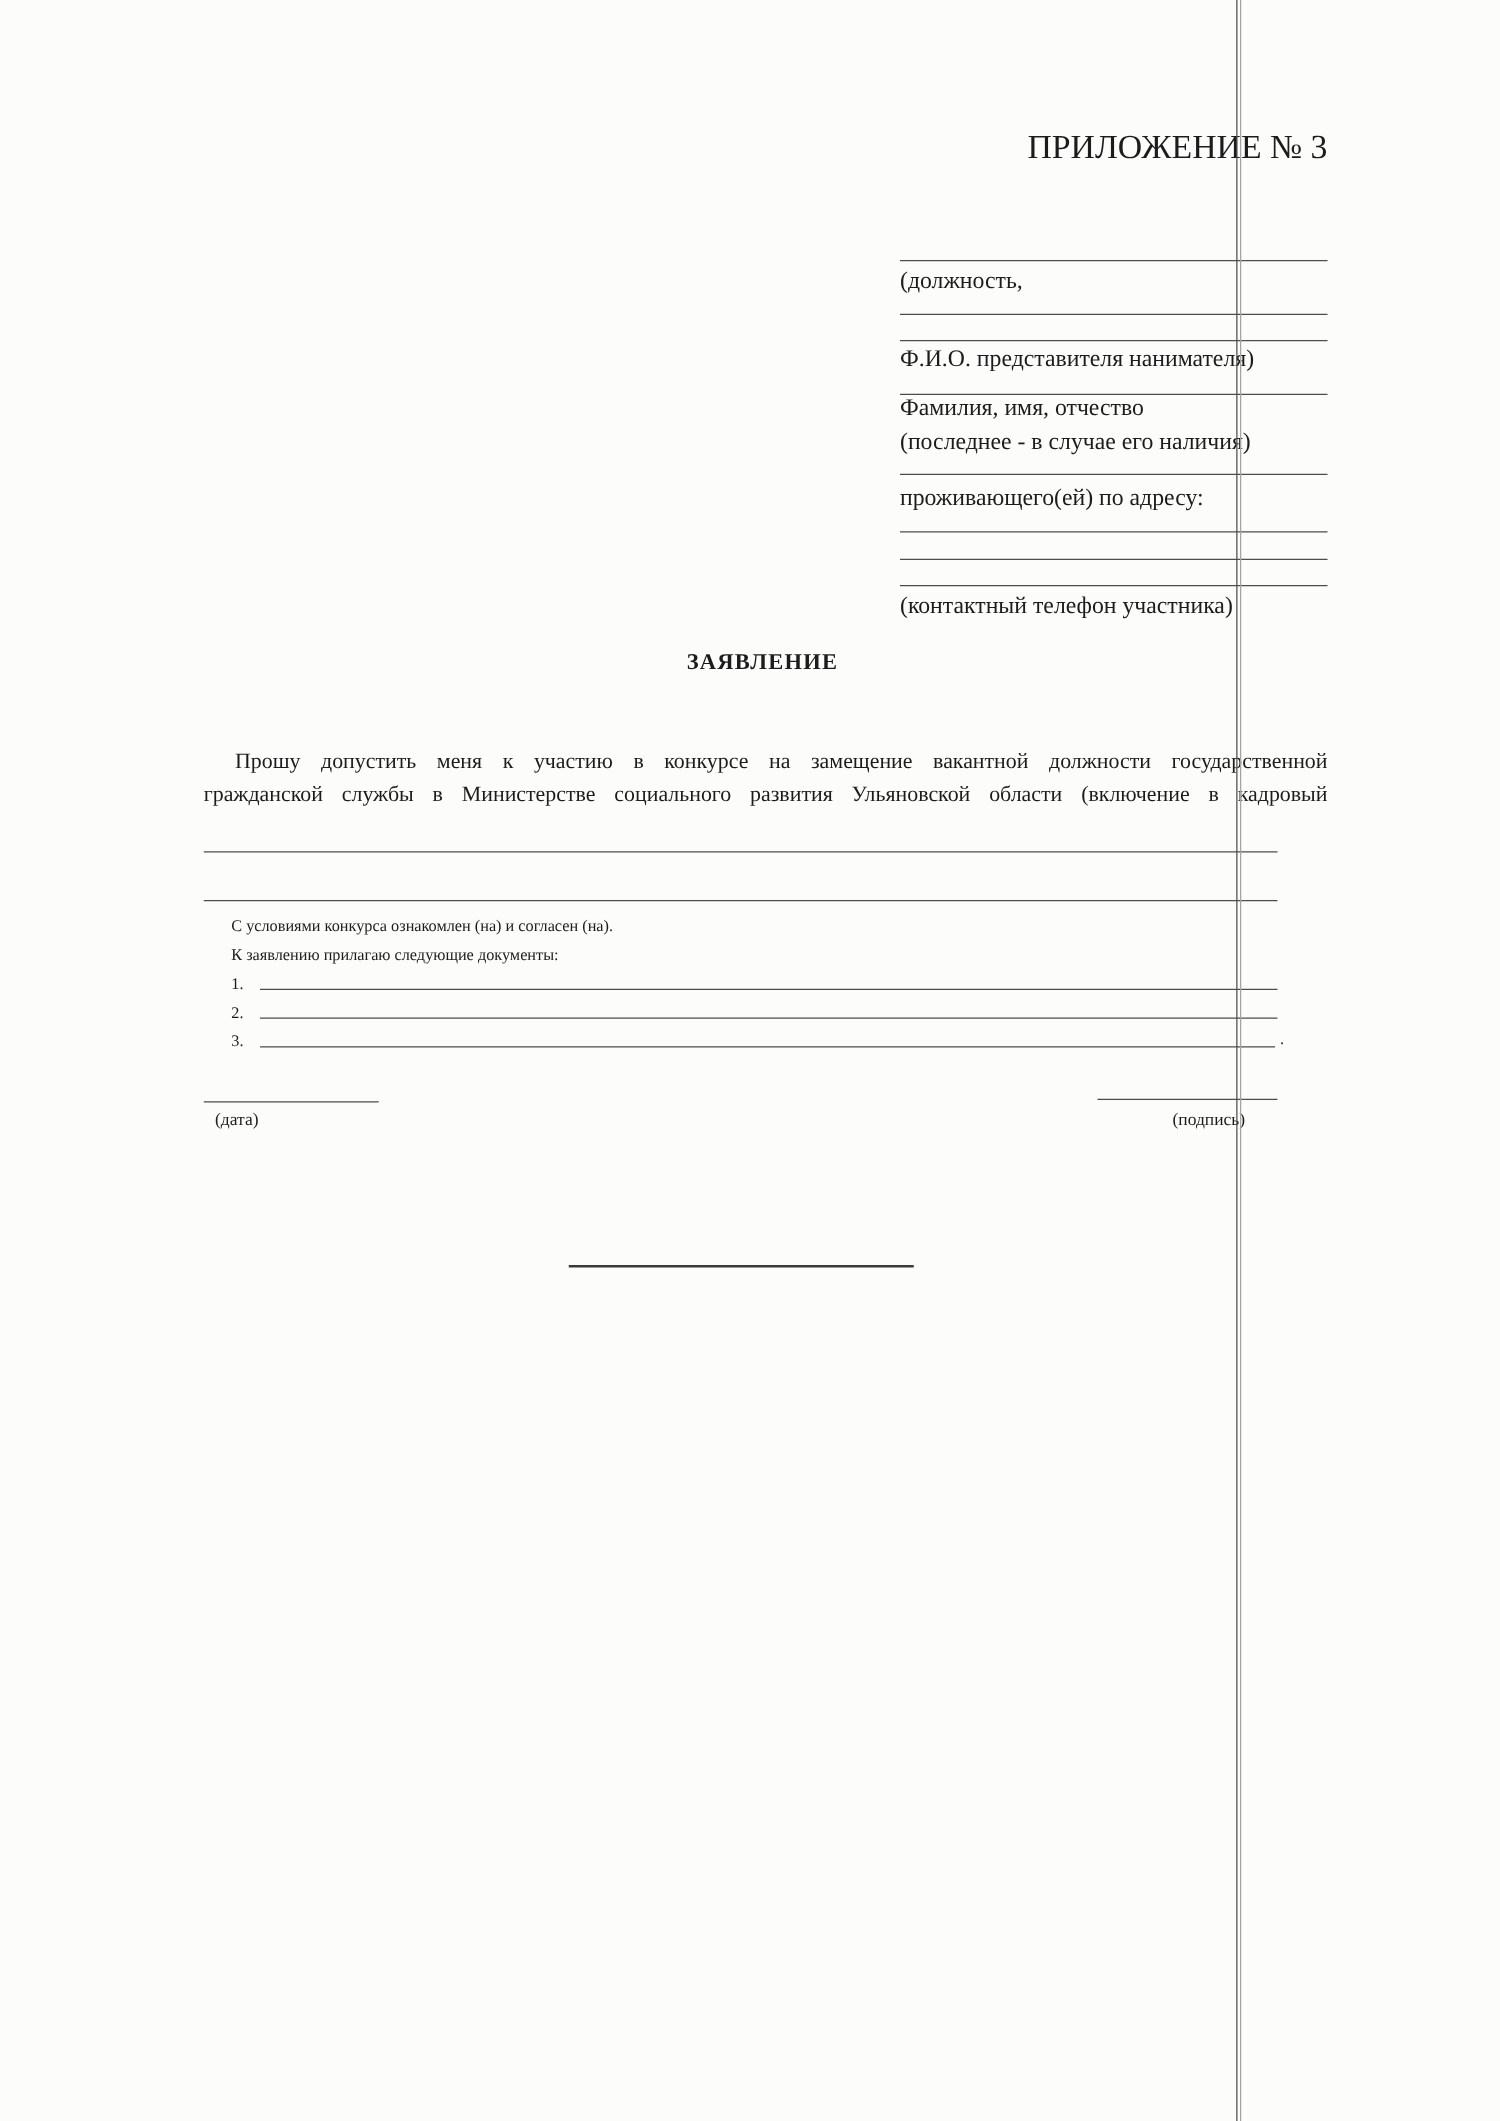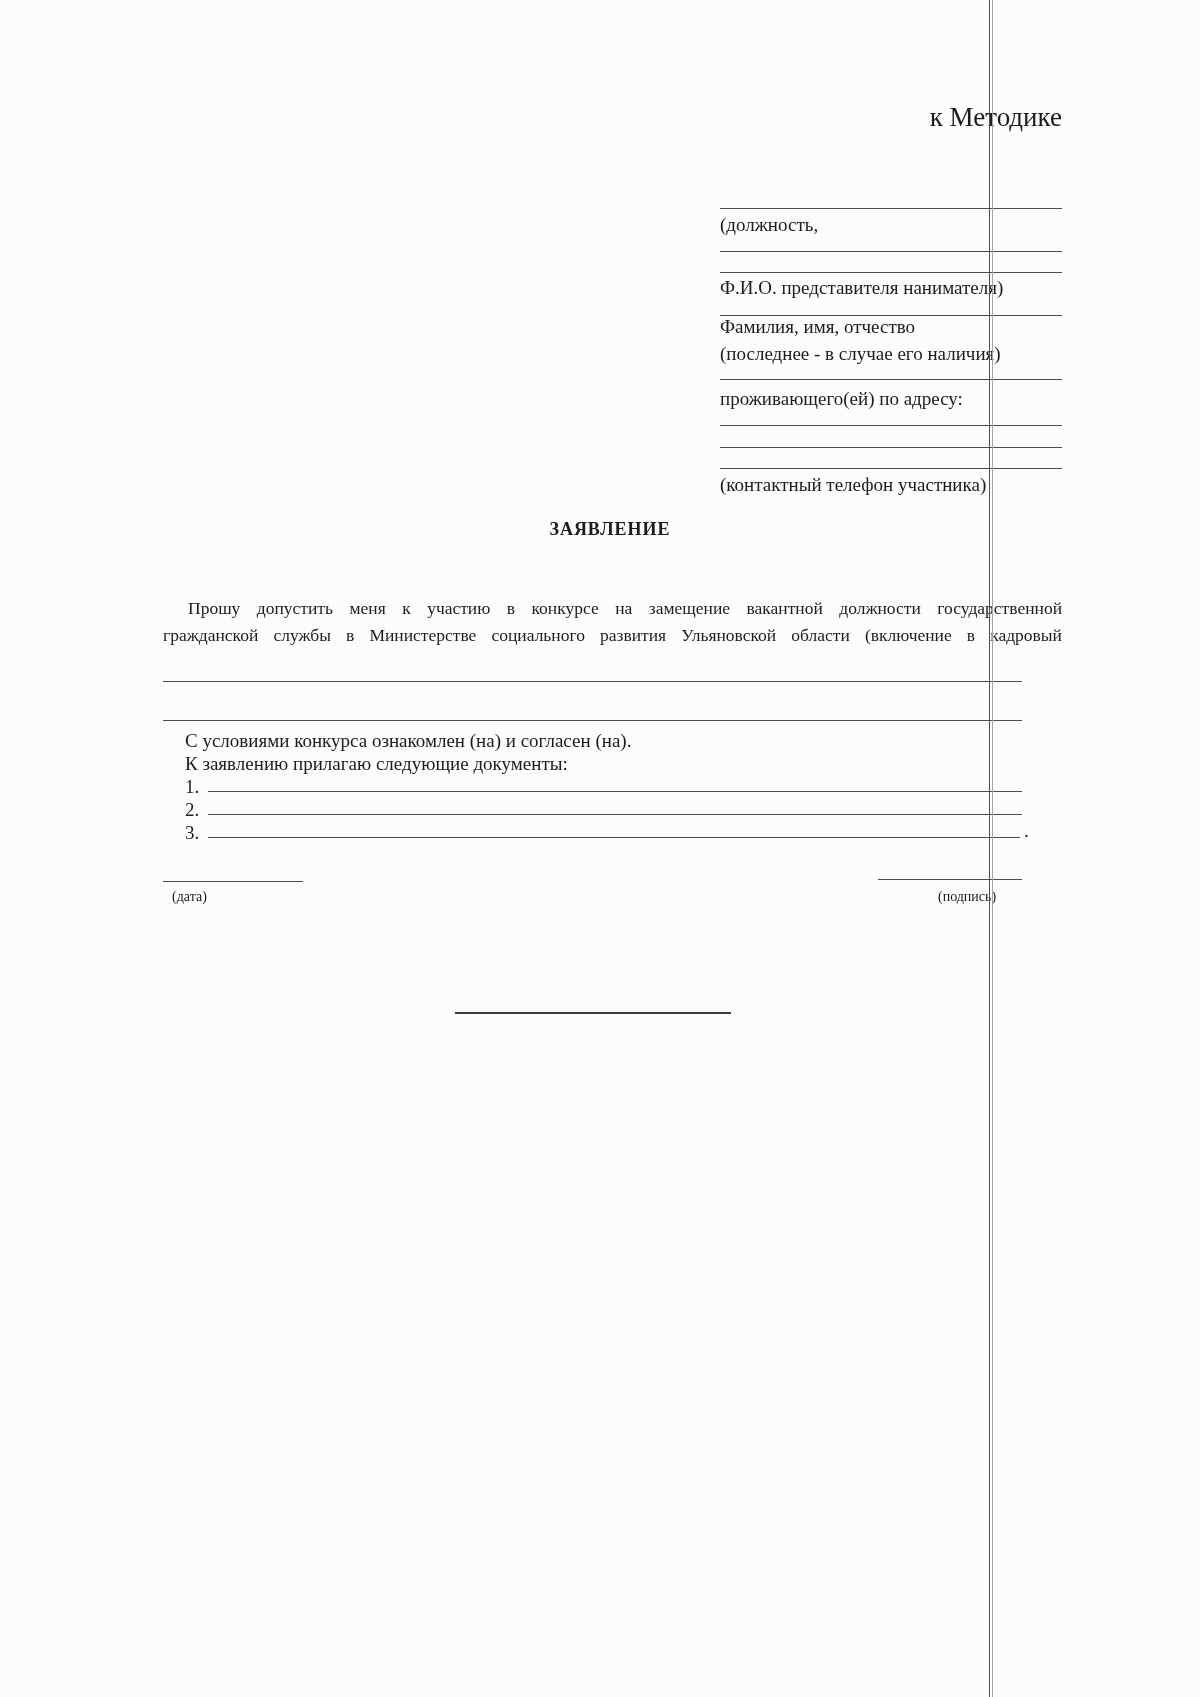--- a/index.html
+++ b/index.html
@@ -51,21 +51,21 @@
     left: 163px;
     width: 899px;
     font-size: 17.5px;
     line-height: 27px;
   }
   .body-par .jline { text-align: justify; text-align-last: justify; }
   .body-par .first { text-indent: 25px; }
   .body-par .last { text-align: left; }
   .small-left {
     position: absolute;
-    font-size: 19px;
+    font-size: 13px;
     line-height: 22px;
     white-space: nowrap;
   }
   .vline {
     position: absolute;
     top: 0;
     width: 1px;
     height: 1697px;
   }
   .footer-label {
@@ -73,21 +73,21 @@
     font-size: 14px;
     white-space: nowrap;
   }
 </style>
 </head>
 <body>
 
 <div class="page">
 
   <div class="appendix-title">
-    <div>к Методике</div>
+    <div>ПРИЛОЖЕНИЕ № 3</div>
   </div>
 
   <div class="rule" style="top:208px; left:720px; width:342px;"></div>
   <div class="label" style="top:214px; left:720px; width:342px;">(должность,</div>
 
   <div class="rule" style="top:251px; left:720px; width:342px;"></div>
   <div class="rule" style="top:272px; left:720px; width:342px;"></div>
   <div class="label" style="top:277px; left:720px; width:342px;">Ф.И.О. представителя нанимателя)</div>
 
   <div class="rule" style="top:315px; left:720px; width:342px;"></div>

